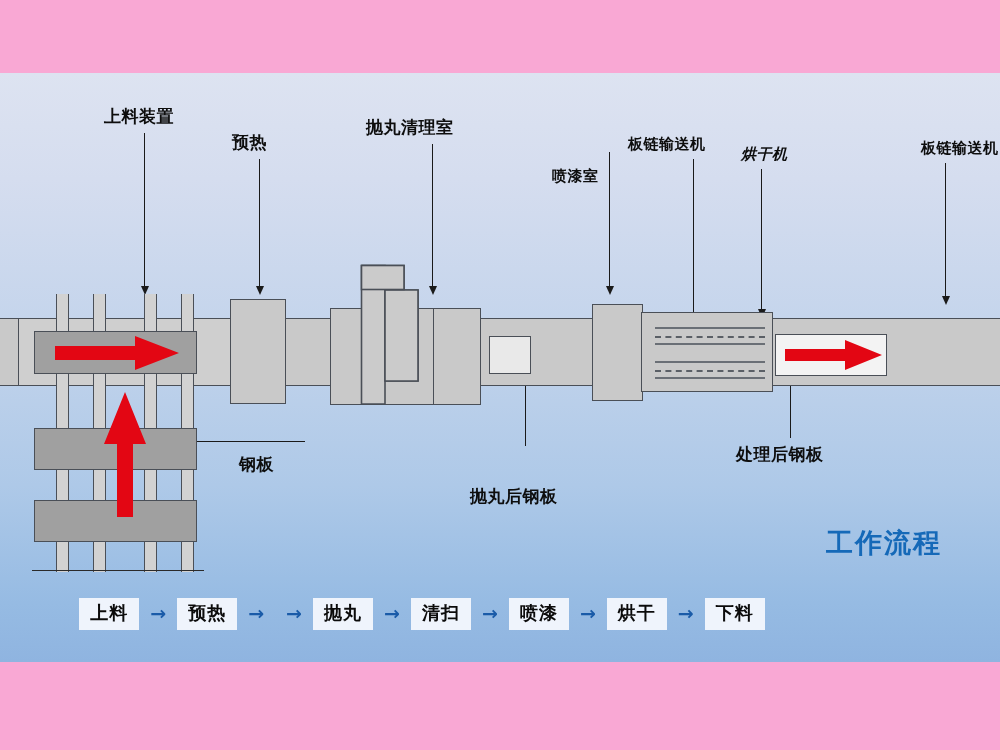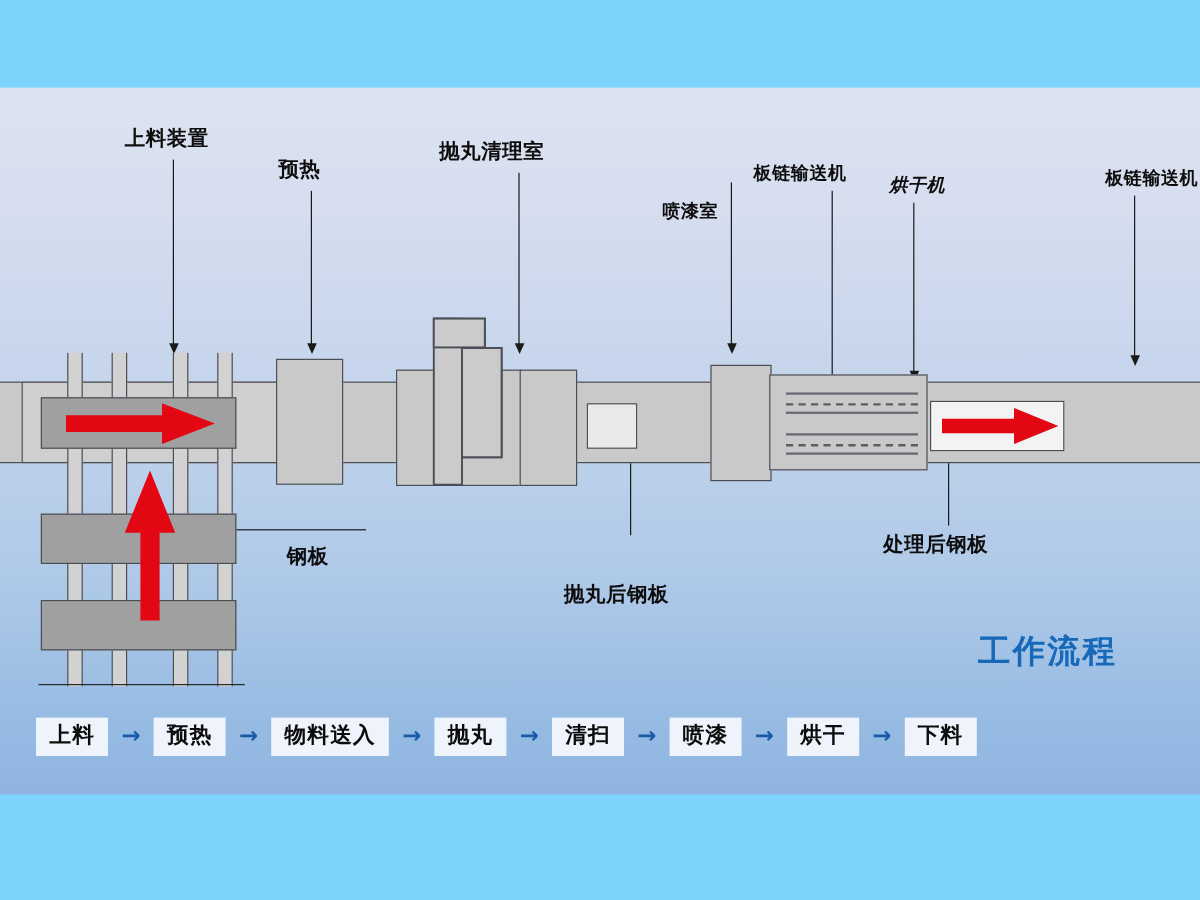--- a/index.html
+++ b/index.html
@@ -5,21 +5,21 @@
   html,body{margin:0;padding:0;}
   body{
     width:1000px;height:750px;
     background:#ffffff;
     font-family:"DejaVu Sans","Liberation Sans",sans-serif;
     overflow:hidden;
   }
   #stage{
     position:relative;
     width:1000px;height:750px;
-    background:#7dd3fc;
+    background:#f9a8d4;
   }
   
   #panel{
     position:absolute;left:0;top:73px;width:1000px;height:589px;
     background:linear-gradient(to bottom,#dde3f1 0%,#d5ddef 18%,#c5d5ec 42%,#aec9e8 70%,#96bbe3 90%,#8fb4e0 100%);
   }
   .lbl{
     position:absolute;
     color:#0d0d0d;
     font-size:17px;
@@ -110,20 +110,21 @@
   .chainsolid{
     position:absolute;height:2px;background:#6a6f76;
   }
   
   #worktitle{
     position:absolute;
     font-size:27px;font-weight:bold;
     color:#1569b8;
     letter-spacing:2px;
     white-space:nowrap;
+    margin-left:11px;
   }
   
   #flowrow{
     position:absolute;left:0;top:598px;width:844px;
     display:flex;align-items:center;justify-content:center;
     gap:0px;
   }
   .fbox{
     background:#eff4fc;
     color:#0b0b0b;
@@ -253,21 +254,20 @@
     <polygon points="0,9 60,9 60,0 97,15 60,30 60,21 0,21" fill="#e30613"></polygon>
   </svg>
 
   <div id="worktitle" style="left:815px;top:525px;">工作流程</div>
 
   <div id="flowrow">
     <span class="fbox">上料</span>
     <span class="farrow">→</span>
     <span class="fbox">预热</span>
     <span class="farrow">→</span>
-    <span class="fbox">物料送入</span>
     <span class="farrow">→</span>
     <span class="fbox">抛丸</span>
     <span class="farrow">→</span>
     <span class="fbox">清扫</span>
     <span class="farrow">→</span>
     <span class="fbox">喷漆</span>
     <span class="farrow">→</span>
     <span class="fbox">烘干</span>
     <span class="farrow">→</span>
     <span class="fbox">下料</span>

